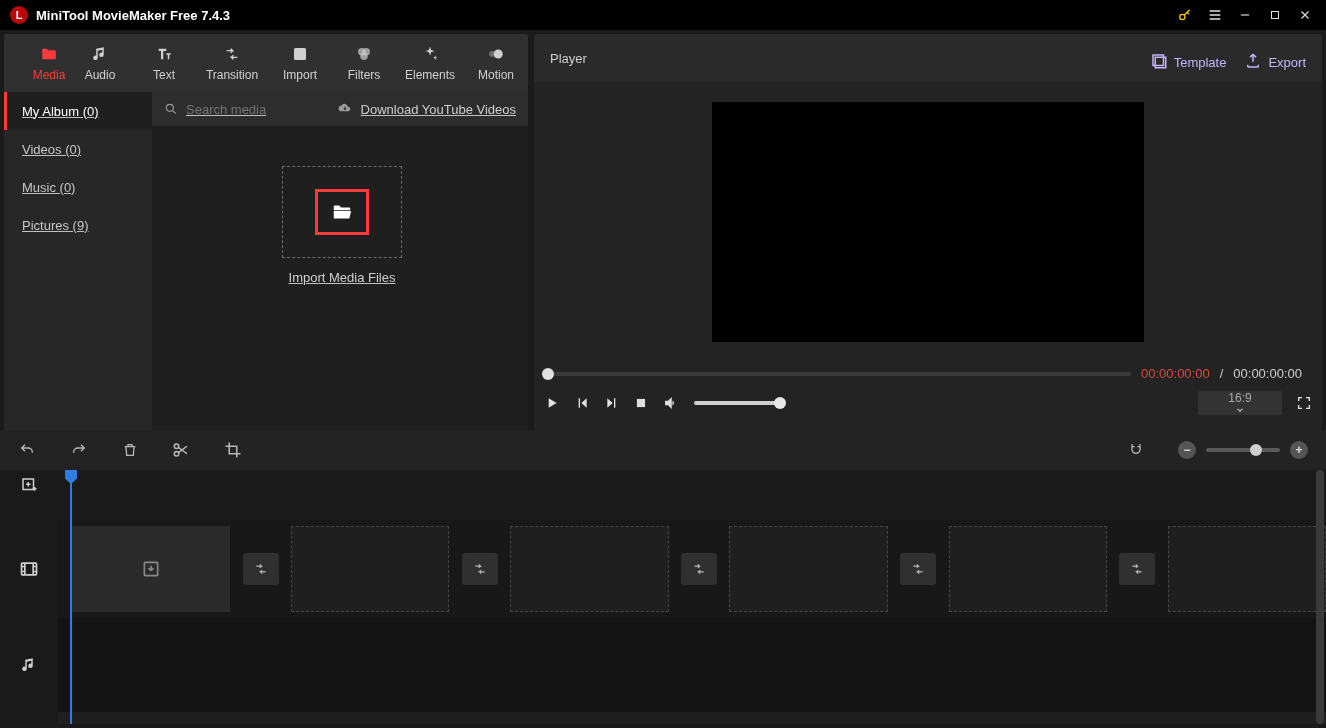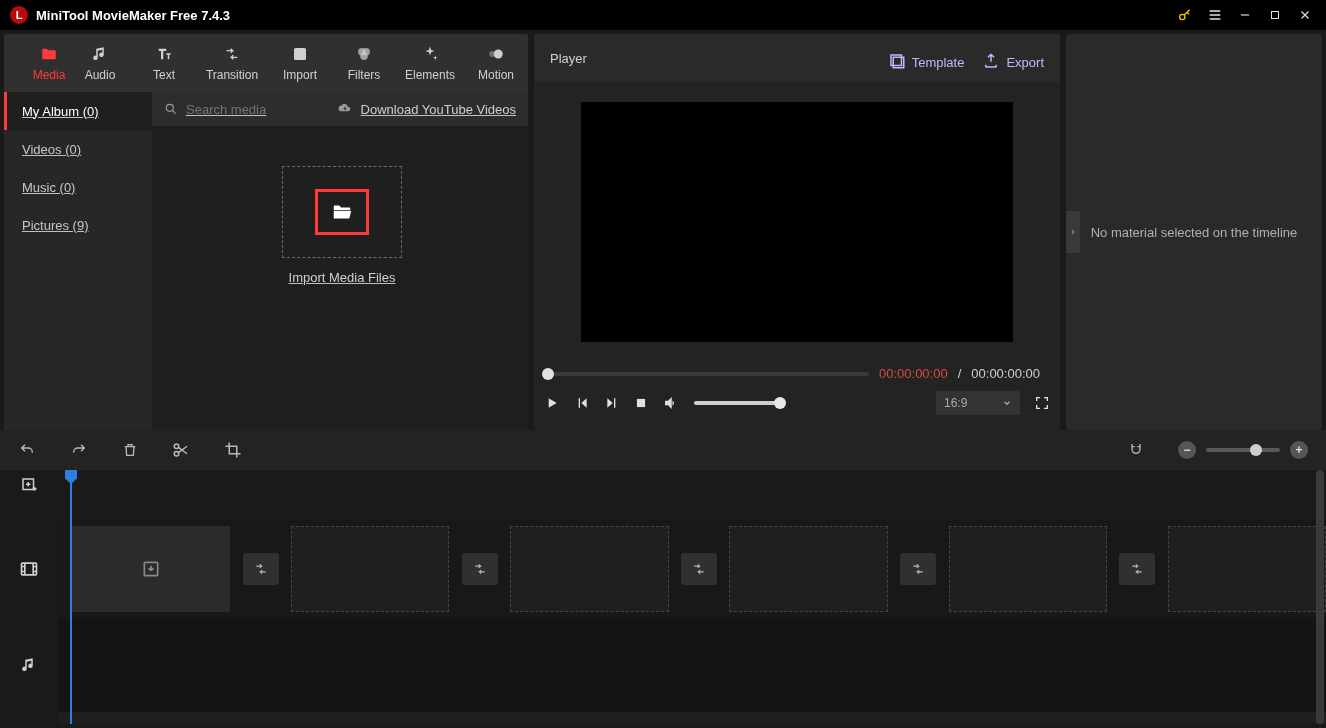--- a/index.html
+++ b/index.html
@@ -51,21 +51,21 @@
   .progress-track { flex:1; height:4px; background:#3a3a3a; position:relative; border-radius:2px; }
   .progress-thumb { width:12px; height:12px; background:#e0e0e0; border-radius:50%; position:absolute; left:-2px; top:-4px; }
   .time-cur { color:#d94a3f; font-size:13px; }
   .time-sep { color:#cfcfcf; font-size:13px; }
   .time-tot { color:#cfcfcf; font-size:13px; }
   .control-row { width:100%; padding: 10px 10px 6px 10px; display:flex; align-items:center; gap:14px; }
   .ctrl-ico { color:#e0e0e0; display:flex; }
   .vol-track { width:88px; height:4px; background:#cfcfcf; position:relative; border-radius:2px; }
   .vol-thumb { width:12px; height:12px; background:#e8e8e8; border-radius:50%; position:absolute; right:-4px; top:-4px; }
   .control-row .spacer { flex:1; }
-  .ratio-select { width:84px; height:24px; background:#333; display:flex; align-items:center; justify-content:space-between; padding:0 8px; color:#aaa; font-size:12px; border-radius:2px; }
+  .ratio-select { width:84px; height:24px; background:#333; display:flex; align-items:center; justify-content:space-between; padding:0 8px; color:#aaa; font-size:12px; border-radius:2px;flex-direction:column; }
 
   
   .props-panel { width: 256px; display:flex; align-items:center; justify-content:center; position:relative; }
   .props-handle { position:absolute; left:0; top:50%; transform:translateY(-50%); width:14px; height:42px; background:#3a3a3a; display:flex; align-items:center; justify-content:center; border-radius:0 3px 3px 0; }
   .props-text { color:#b0b0b0; font-size:13px; }
 
   
   .timeline { height: 294px; background:#1f1f1f; display:flex; flex-direction:column; }
   .tl-toolbar { height: 40px; display:flex; align-items:center; padding: 0 18px; gap:34px; background:#232323; }
   .tl-tool { color:#b8b8b8; }
@@ -327,30 +327,20 @@
         </div>
         <div class="ctrl-ico">
             <svg width="16" height="16" viewBox="0 0 24 24" fill="none" stroke="currentColor" stroke-width="2">
               <path d="M4 9V4h5M20 9V4h-5M4 15v5h5M20 15v5h-5"></path>
             </svg>
           </div>
       </div>
     </div>
   </div>
 
-  <div class="panel props-panel">
-    <div class="props-handle">
-      <span>
-          <svg width="8" height="12" viewBox="0 0 24 24" fill="none" stroke="#aaa" stroke-width="3">
-            <path d="M9 6l6 6-6 6"></path>
-          </svg>
-        </span>
-    </div>
-    <span class="props-text">No material selected on the timeline</span>
-  </div>
 </div>
 
 <div class="timeline">
   <div class="tl-toolbar">
     <div class="tl-tool">
         <svg width="18" height="16" viewBox="0 0 24 24" fill="none" stroke="currentColor" stroke-width="2">
           <path d="M9 14L4 9l5-5M4 9h10a6 6 0 016 6v1"></path>
         </svg>
       </div>
     <div class="tl-tool">

